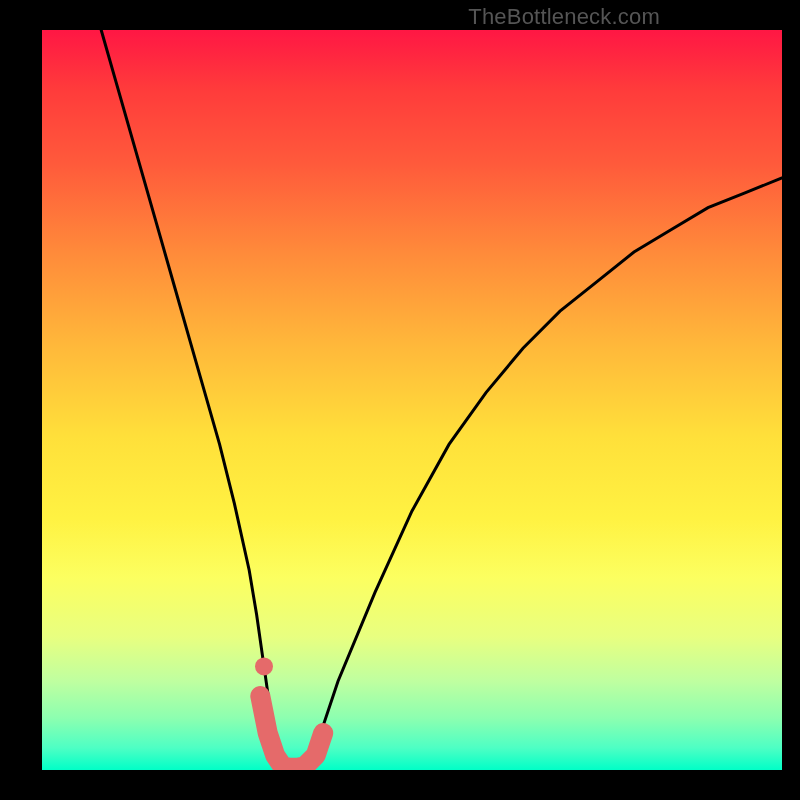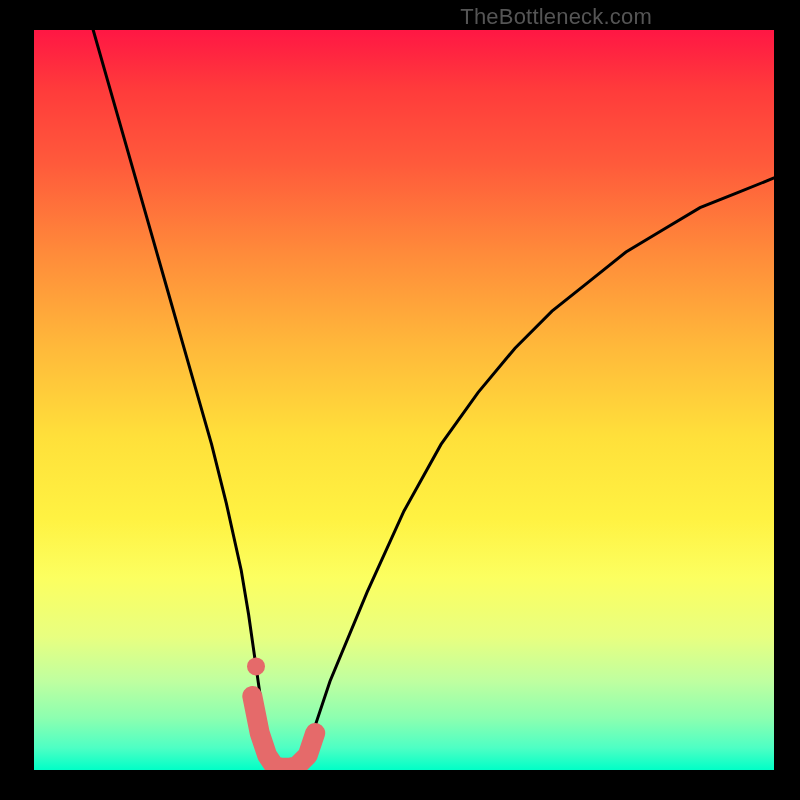--- a/index.html
+++ b/index.html
@@ -6,21 +6,21 @@
     margin: 0;
     padding: 0;
     background: #000;
     width: 800px;
     height: 800px;
     overflow: hidden;
     font-family: Arial, Helvetica, sans-serif;
   }
   .frame {
     position: absolute;
-    left: 4px;
+    left: 12px;
     top: 0;
     width: 656px;
     height: 800px;
     background: #000;
     text-decoration: underline;
   }
   .plot {
     position: absolute;
     left: 30px;
     top: 30px;

